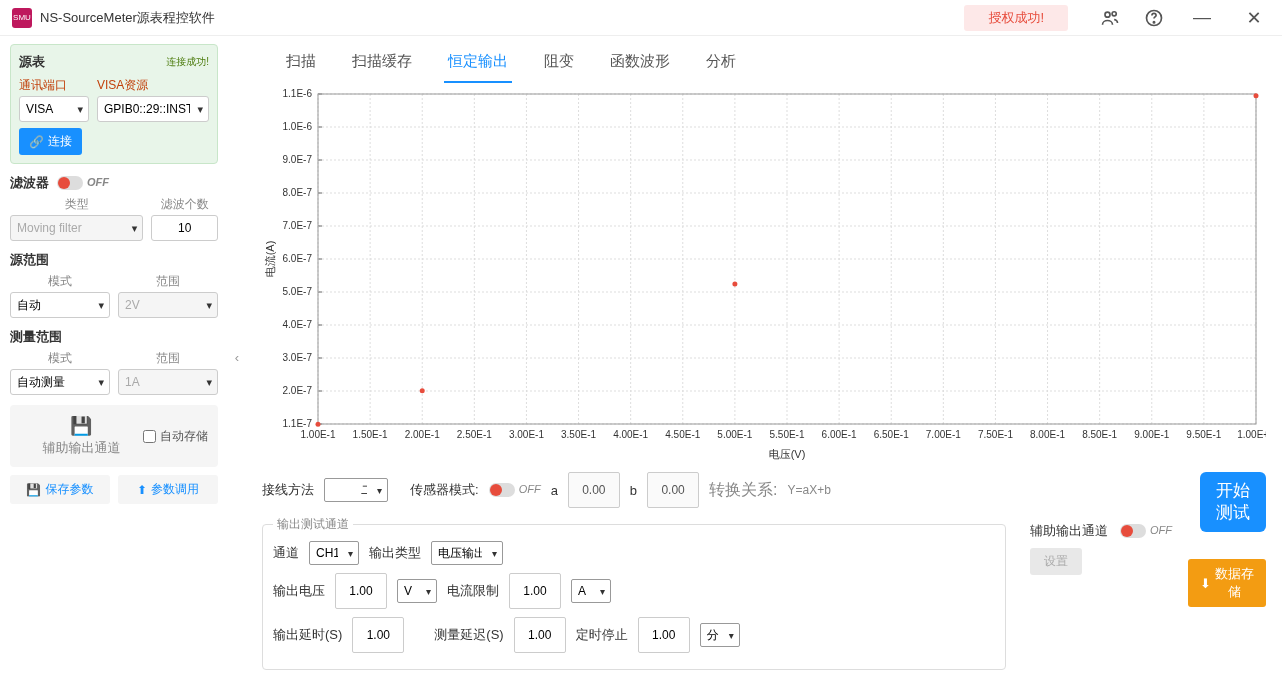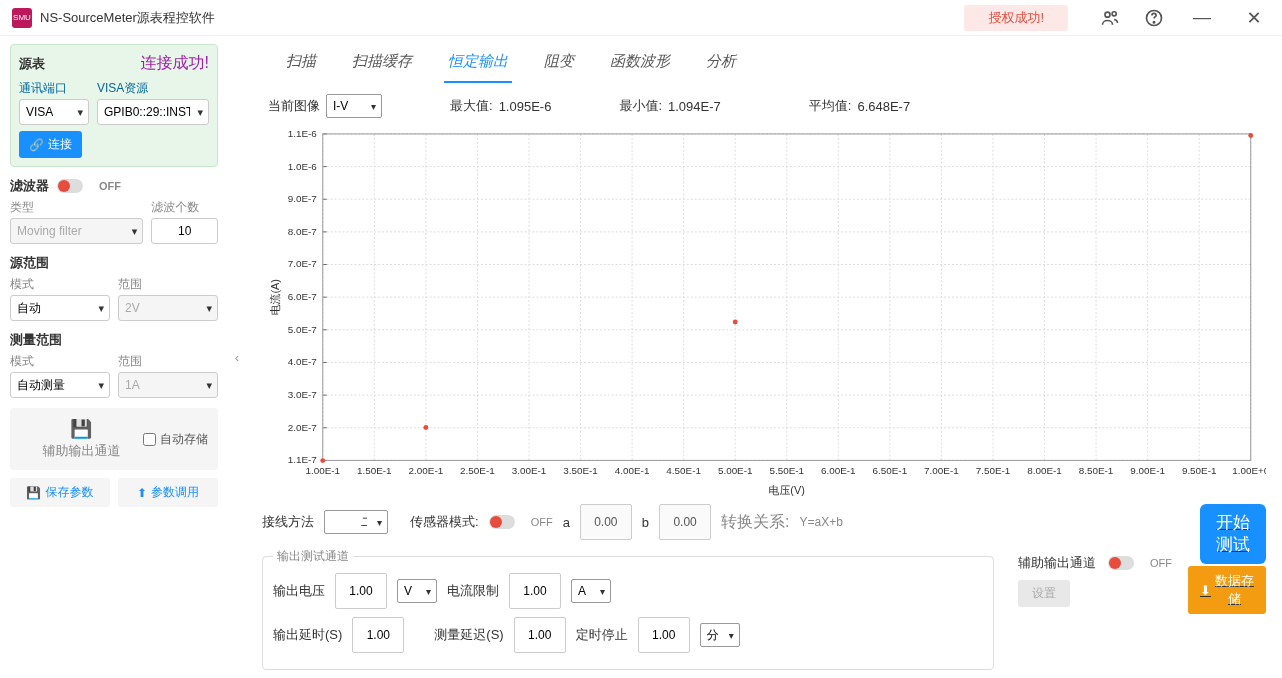--- a/index.html
+++ b/index.html
@@ -14,48 +14,48 @@
 .titlebar .win-btn { width: 32px; height: 24px; display: flex; align-items: center; justify-content: center; cursor: pointer; color: #555; font-size: 18px; }
 
 .main { display: flex; height: calc(100% - 36px); }
 .sidebar { width: 228px; padding: 8px 10px; overflow-y: auto; }
 .collapse-handle { width: 18px; display: flex; align-items: center; justify-content: center; cursor: pointer; color: #999; }
 .content { flex: 1; padding: 0 16px 8px; overflow: hidden; display: flex; flex-direction: column; }
 
 .panel-green { background: #e8f5e9; border: 1px solid #c8e6c9; border-radius: 4px; padding: 8px; margin-bottom: 10px; }
 .panel-green .hdr { display: flex; justify-content: space-between; align-items: center; margin-bottom: 6px; }
 .panel-green .hdr .tt { font-weight: bold; color: #333; font-size: 13px; }
-.panel-green .hdr .st { color: #a21caf; font-size: 16px; }
+.panel-green .hdr .st { color: #4d7c0f; font-size: 10px; }
 .panel-green .row { display: flex; gap: 8px; margin-bottom: 6px; }
 .panel-green .col { flex: 1; }
-.panel-green .lbl { font-size: 12px; color: #0369a1; margin-bottom: 2px; display: block; }
+.panel-green .lbl { font-size: 12px; color: #c2410c; margin-bottom: 2px; display: block; }
 .sel { width: 100%; height: 26px; border: 1px solid #ccc; border-radius: 3px; padding: 0 18px 0 6px; background: #fff; font-size: 12px; appearance: none; position: relative; }
 .sel-wrap { position: relative; }
 .sel-wrap::after { content: "▾"; position: absolute; right: 6px; top: 50%; transform: translateY(-50%); pointer-events: none; font-size: 11px; color: #333; }
 .btn-blue { background: #1890ff; color: #fff; border: none; border-radius: 3px; padding: 5px 10px; font-size: 12px; cursor: pointer; display: inline-flex; align-items: center; gap: 4px; }
 .btn-orange { background: #f39c12; color: #fff; border: none; border-radius: 3px; padding: 6px 12px; font-size: 13px; cursor: pointer; display: inline-flex; align-items: center; gap: 4px; }
 
 .section { margin-bottom: 10px; }
 .section .sec-title { font-weight: bold; font-size: 13px; margin-bottom: 4px; display: flex; align-items: center; gap: 8px; }
 .section .sec-row { display: flex; gap: 8px; }
 .section .sec-col { flex: 1; }
-.sec-lbl { font-size: 12px; color: #888; margin-bottom: 2px; display: block; }
+.sec-lbl { font-size: 12px; color: #888; margin-bottom: 2px; display: block; text-align: center; }
 .inp { width: 100%; height: 26px; border: 1px solid #ccc; border-radius: 3px; padding: 0 6px; font-size: 12px; text-align: center; }
 .inp:disabled, .sel:disabled { background: #f5f5f5; color: #aaa; }
-.toggle { display: inline-flex; align-items: center; gap: 16px; }
+.toggle { display: inline-flex; align-items: flex-start; gap: 4px; font-style: italic; }
 .toggle-track { width: 26px; height: 14px; border-radius: 7px; background: #ddd; position: relative; }
 .toggle-thumb { width: 12px; height: 12px; border-radius: 50%; background: #e74c3c; position: absolute; top: 1px; left: 1px; }
 .toggle-label { font-size: 11px; color: #888; }
 
 .storage { background: #f5f5f5; border-radius: 4px; padding: 10px; text-align: center; color: #888; margin-bottom: 8px; display: flex; align-items: center; justify-content: space-between; }
 .storage .left { display: flex; flex-direction: column; align-items: center; gap: 2px; flex: 1; }
 .btn-row { display: flex; gap: 8px; }
 .btn-ghost { flex: 1; background: #f5f5f5; border: none; border-radius: 3px; padding: 6px; font-size: 12px; color: #1890ff; cursor: pointer; display: inline-flex; align-items: center; justify-content: center; gap: 4px; }
 
-.tabs { display: flex; gap: 28px; padding: 8px 0 0 20px; border-bottom: 1px solid transparent; font-style: italic; }
+.tabs { display: flex; gap: 28px; padding: 8px 0 0 20px; border-bottom: 1px solid transparent; }
 .tab { font-size: 15px; color: #555; padding: 8px 4px 12px; cursor: pointer; position: relative; }
 .tab.active { color: #1890ff; }
 .tab.active::after { content: ""; position: absolute; bottom: 0; left: 0; right: 0; height: 2px; background: #1890ff; }
 
 .chart-header { display: flex; align-items: center; gap: 28px; padding: 10px 6px; font-size: 13px; }
 .chart-header .item { display: flex; align-items: center; gap: 6px; }
 .chart-area { flex: 1; position: relative; min-height: 320px; }
 .chart-svg { width: 100%; height: 100%; }
 
 .bottom-controls { padding-top: 6px; font-size: 13px; }
@@ -63,21 +63,21 @@
 .bc-label { color: #333; }
 .sel-sm { height: 24px; border: 1px solid #999; border-radius: 2px; padding: 0 20px 0 6px; font-size: 12px; background: #fff; }
 .sel-sm-wrap { position: relative; display: inline-block; }
 .sel-sm-wrap::after { content: "▾"; position: absolute; right: 6px; top: 50%; transform: translateY(-50%); pointer-events: none; font-size: 10px; }
 .inp-sm { height: 36px; border: 1px solid #ccc; border-radius: 2px; padding: 12px 6px; font-size: 12px; width: 52px; text-align: center; }
 fieldset { border: 1px solid #ddd; border-radius: 4px; padding: 8px 10px; }
 legend { font-size: 12px; color: #888; padding: 0 4px; }
 .fieldset-row { display: flex; gap: 24px; }
 .aux { display: flex; align-items: center; gap: 12px; }
 .btn-gray { background: #e8e8e8; color: #aaa; border: none; border-radius: 3px; padding: 5px 14px; font-size: 12px; cursor: not-allowed; }
-.right-actions { width: 78px; display: flex; flex-direction: column; gap: 2px; align-items: flex-end; text-decoration: underline; }
+.right-actions { width: 78px; display: flex; flex-direction: column; gap: 27px; align-items: flex-end; }
 .btn-start { width: 66px; height: 60px; background: #1890ff; color: #fff; border: none; border-radius: 6px; font-size: 17px; cursor: pointer; display: flex; align-items: center; justify-content: center; text-align: center; line-height: 1.3; }
 .chk-row { display: flex; align-items: center; gap: 4px; font-size: 12px; color: #555; }
 </style>
 </head>
 <body>
 
 <div class="titlebar">
   <div class="logo">SMU</div>
   <div class="title">NS-SourceMeter源表程控软件</div>
   <div class="spacer"></div>
@@ -205,38 +205,20 @@
   <div class="content">
     <div class="tabs">
       <div class="tab">扫描</div>
       <div class="tab">扫描缓存</div>
       <div class="tab active">恒定输出</div>
       <div class="tab">阻变</div>
       <div class="tab">函数波形</div>
       <div class="tab">分析</div>
     </div>
 
-    <div class="chart-header">
-      <div class="item">
-        <span>当前图像</span>
-        <div class="sel-sm-wrap"><input class="sel-sm" style="width: 56px;" value="I-V"></div>
-      </div>
-      <div class="item" style="margin-left:40px">
-        <span>最大值:</span>
-        <span>1.095E-6</span>
-      </div>
-      <div class="item" style="margin-left:40px">
-        <span>最小值:</span>
-        <span>1.094E-7</span>
-      </div>
-      <div class="item" style="margin-left:60px">
-        <span>平均值:</span>
-        <span>6.648E-7</span>
-      </div>
-    </div>
 
     <div class="chart-area">
       <svg class="chart-svg" id="chart-svg" viewBox="0 0 1004 374">
           <line x1="56" y1="336" x2="994" y2="336" stroke="#ddd" stroke-dasharray="2,2"></line>
           <text x="50" y="339" text-anchor="end" font-size="10" fill="#333">1.1E-7</text>
           <line x1="56" y1="336" x2="60" y2="336" stroke="#666"></line>
           <line x1="56" y1="303" x2="994" y2="303" stroke="#ddd" stroke-dasharray="2,2"></line>
           <text x="50" y="306" text-anchor="end" font-size="10" fill="#333">2.0E-7</text>
           <line x1="56" y1="303" x2="60" y2="303" stroke="#666"></line>
           <line x1="56" y1="270" x2="994" y2="270" stroke="#ddd" stroke-dasharray="2,2"></line>
@@ -332,20 +314,26 @@
             <span>b</span>
             <input class="inp-sm" disabled="" value="0.00" style="">
             <span style="color:#888;font-size:16px">转换关系:</span>
             <span style="color:#888;font-size:12px">Y=aX+b</span>
           </div>
 
           <div class="fieldset-row">
             <fieldset style="flex:1">
               <legend>输出测试通道</legend>
               <div class="bc-row">
+                <span>通道</span>
+                <div class="sel-sm-wrap"><input class="sel-sm" style="width: 50px;" value="CH1"></div>
+                <span>输出类型</span>
+                <div class="sel-sm-wrap"><input class="sel-sm" style="width: 72px;" value="电压输出"></div>
+              </div>
+              <div class="bc-row">
                 <span>输出电压</span>
                 <input class="inp-sm" value="1.00" style="">
                 <div class="sel-sm-wrap"><input class="sel-sm" style="width: 40px;" value="V"></div>
                 <span>电流限制</span>
                 <input class="inp-sm" value="1.00" style="">
                 <div class="sel-sm-wrap"><input class="sel-sm" style="width: 40px;" value="A"></div>
               </div>
               <div class="bc-row">
                 <span>输出延时(S)</span>
                 <input class="inp-sm" value="1.00" style="">

